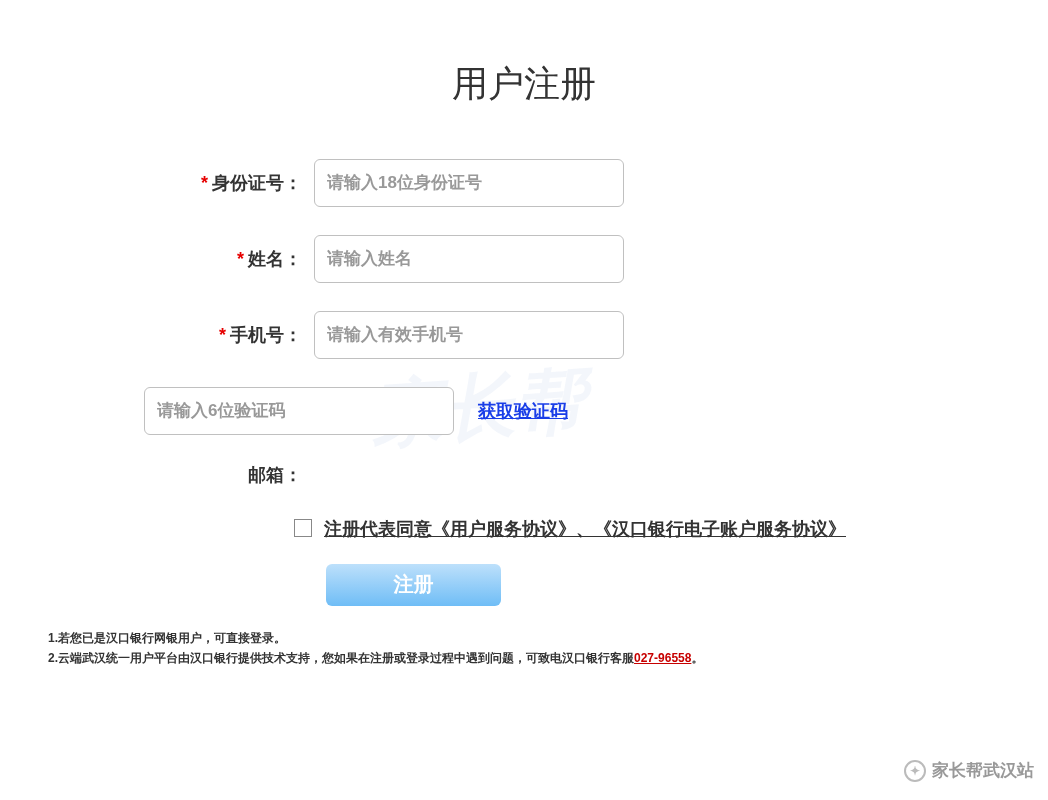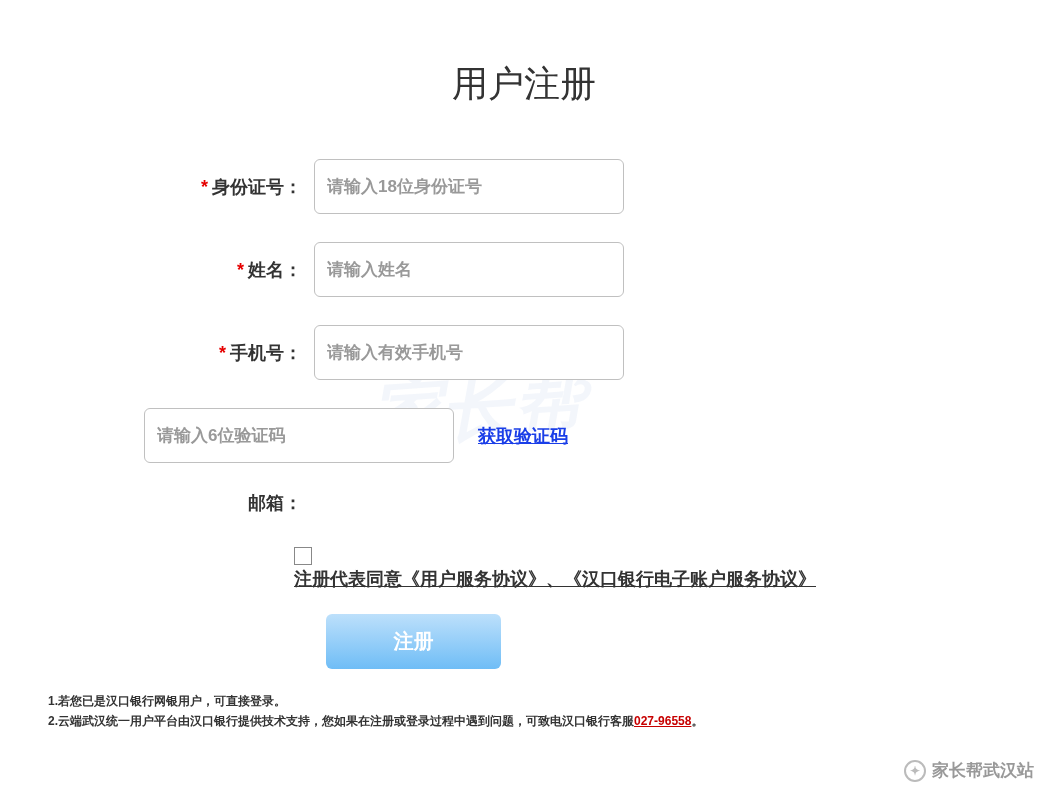--- a/index.html
+++ b/index.html
@@ -42,21 +42,21 @@
     }
     .required {
       color: #e60000;
       margin-right: 4px;
     }
     .input-col {
       flex: 0 0 310px;
     }
     input[type="text"] {
       width: 310px;
-      height: 55px;
+      height: 48px;
       border: 1px solid #c0c0c0;
       border-radius: 6px;
       padding: 0 12px;
       font-size: 17px;
       color: #333;
       outline: none;
     }
     input[type="text"]::placeholder {
       color: #999;
     }
@@ -67,21 +67,20 @@
       color: #1a3ee8;
       text-decoration: underline;
       font-size: 18px;
       cursor: pointer;
     }
     .agreement-row {
       display: flex;
       align-items: flex-start;
       margin-bottom: 20px;
       margin-left: 150px;
-      flex-direction: column;
     }
     .agreement-checkbox {
       width: 18px;
       height: 18px;
       border: 1px solid #888;
       margin-top: 4px;
       margin-right: 12px;
       flex-shrink: 0;
       cursor: pointer;
     }
@@ -91,21 +90,21 @@
       line-height: 1.6;
       text-decoration: underline;
       max-width: 600px;
     }
     .submit-row {
       margin-left: 182px;
       margin-top: 16px;
     }
     .submit-btn {
       width: 175px;
-      height: 55px;
+      height: 42px;
       background: linear-gradient(to bottom, #bde0fb, #6fbdf6);
       border: none;
       border-radius: 6px;
       color: #fff;
       font-size: 20px;
       cursor: pointer;
     }
     .notes {
       width: 980px;
       margin: 22px auto 0;

